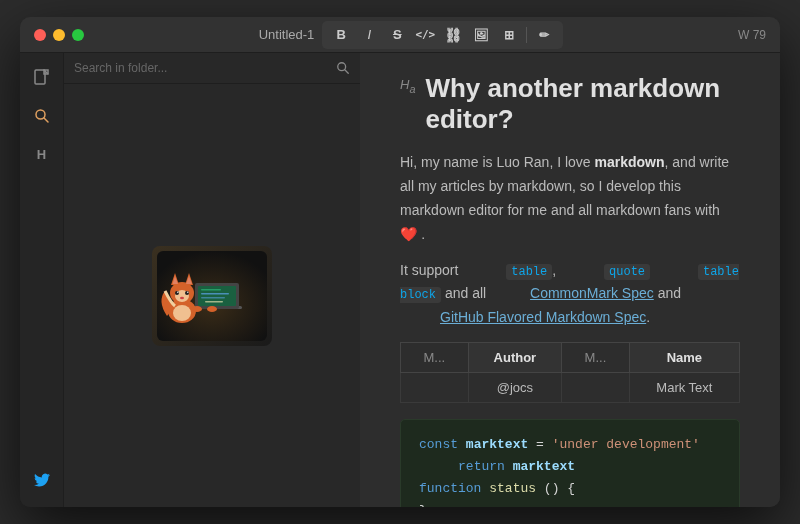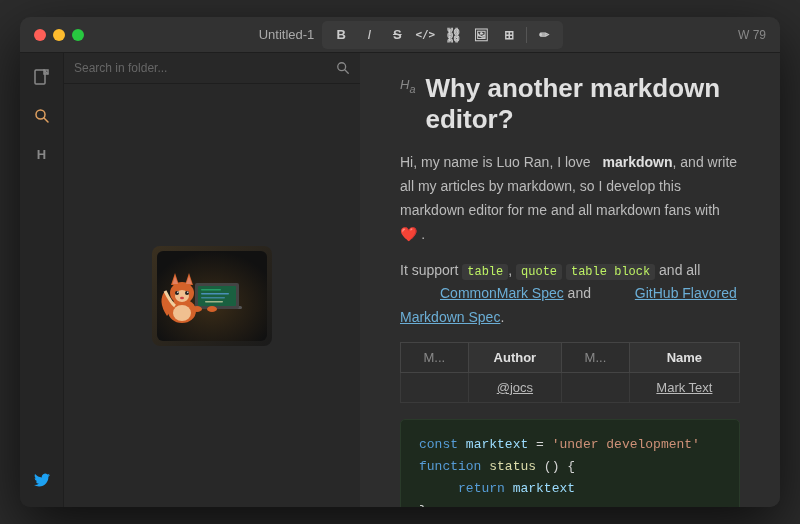--- a/index.html
+++ b/index.html
@@ -238,34 +238,34 @@
     .intro-text {
       color: #bbb;
       font-size: 14px;
       line-height: 1.7;
       margin-bottom: 12px;
     }
 
     .bold-text {
       font-weight: 700;
       color: #e0e0e0;
-      margin-left: 8px;
     }
 
     .heart-icon {
       color: #e05050;
     }
 
     .code-inline {
       background: #3a3a3a;
       border-radius: 3px;
       padding: 1px 5px;
       font-family: 'Courier New', monospace;
       font-size: 12px;
-      color: #bef264;
+      color: #0ea5e9;
+      margin-left: 44px;
     }
 
     .link-text {
       color: #6baed6;
       text-decoration: underline;
       cursor: pointer;
       margin-left: 40px;
     }
 
     
@@ -284,21 +284,20 @@
       border: 1px solid #444;
       font-weight: 700;
     }
 
     .md-table td {
       color: #bbb;
       padding: 7px 16px;
       text-align: center;
       border: 1px solid #3a3a3a;
       background: #2d2d2d;
-      text-decoration: underline;
     }
 
     .md-table th.col-a, .md-table th.col-b {
       color: #888;
       background: #2e2e2e;
     }
 
     
     .code-block {
       background: #1e2a1e;
@@ -307,21 +306,21 @@
       margin-bottom: 16px;
       font-family: 'Courier New', monospace;
       font-size: 13px;
       line-height: 1.7;
       border: 1px solid #2a3a2a;
     }
 
     .code-kw { color: #569cd6; }
     .code-fn { color: #dcdcaa; }
     .code-str { color: #ce9178; }
-    .code-var { color: #9cdcfe; }
+    .code-var { color: #9cdcfe; font-weight: bold; }
     .code-normal { color: #d4d4d4; }
   </style>
 </head>
 <body>
 
 <div class="app-window">
 
   <div class="title-bar">
     <div class="window-controls">
       <div class="wc wc-close"></div>
@@ -475,29 +474,29 @@
       </table>
 
       <div class="code-block">
         <div>
           <span class="code-kw">const</span>
           <span class="code-var"> marktext</span>
           <span class="code-normal"> = </span>
           <span class="code-str">'under development'</span>
         </div>
         <div>
+          <span class="code-normal">&nbsp;&nbsp;&nbsp;&nbsp;</span>
+          <span class="code-kw">return</span>
+          <span class="code-var"> marktext</span>
+        </div>
+        <div>
           <span class="code-kw">function</span>
           <span class="code-fn"> status</span>
           <span class="code-normal"> () {</span>
         </div>
         <div>
-          <span class="code-normal">&nbsp;&nbsp;&nbsp;&nbsp;</span>
-          <span class="code-kw">return</span>
-          <span class="code-var"> marktext</span>
-        </div>
-        <div>
           <span class="code-normal">}</span>
         </div>
       </div>
 
     </div>
   </div>
 </div>
 
 </body></html>

